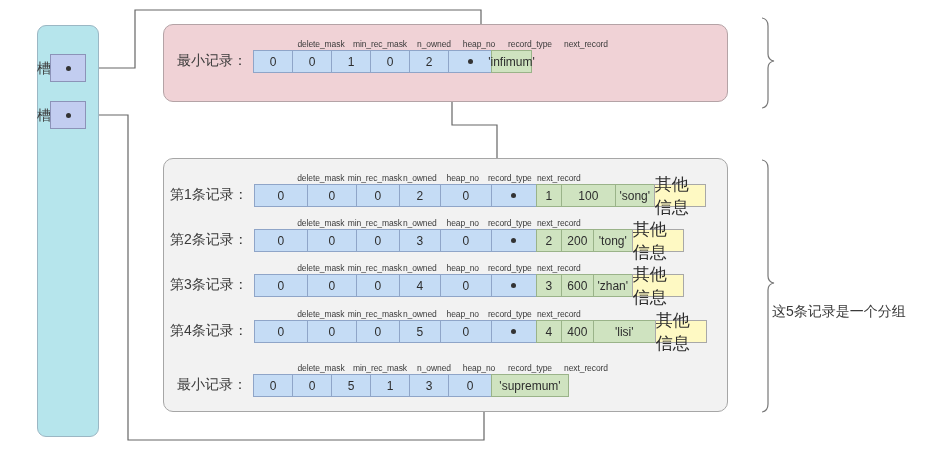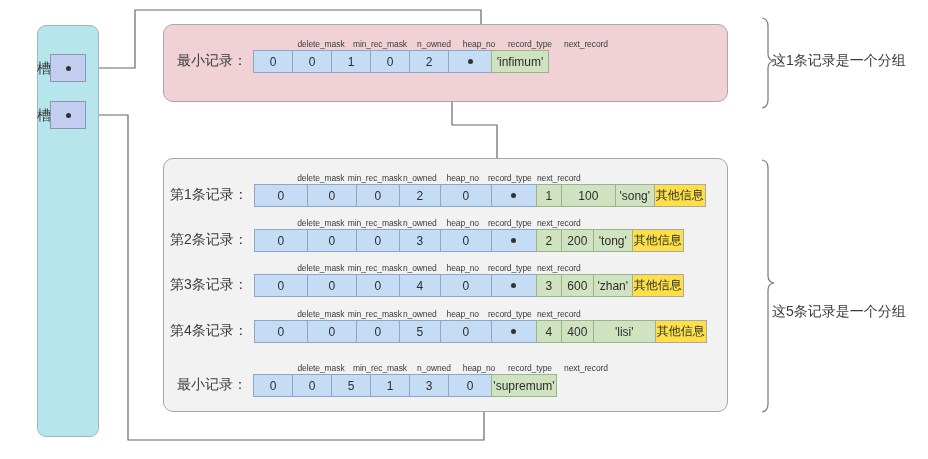--- a/index.html
+++ b/index.html
@@ -104,23 +104,23 @@
   .cell:first-child { margin-left: 0; }
   .cell.ptr .dot {
     width: 5px; height: 5px;
     background: #333; border-radius: 50%;
   }
   .cell.green {
     background: #cfe3c0;
     border-color: #9ab389;
   }
   .cell.other {
-    background: #fde047;
+    background: #fef9c3;
     border-color: #a8a8a8;
-    font-size: 12px;
+    font-size: 17px;
   }
 
   
   .annot {
     position: absolute;
     font-size: 14px;
     color: #3a3a3a;
     white-space: nowrap;
   }
 </style>
@@ -189,21 +189,21 @@
       </div>
       <div class="cell-row">
         <div class="cell" style="width:40px">0</div>
         <div class="cell" style="width:40px">0</div>
         <div class="cell" style="width:40px">1</div>
         <div class="cell" style="width:40px">0</div>
         <div class="cell" style="width:40px">2</div>
         <div class="cell ptr" style="width:44px">
           <span class="dot"></span>
         </div>
-        <div class="cell green" style="width:58px">'infimum'</div>
+        <div class="cell green" style="width:41px">'infimum'</div>
       </div>
     </div>
   </div>
 
   <div class="record" style="left:170px; top:184px;">
     <div class="rec-title">第1条记录：</div>
     <div class="rec-fields">
       <div class="hdr-row">
         <div class="hdr-cell" style="width:54px">delete_mask</div>
         <div class="hdr-cell" style="width:50px">min_rec_mask</div>
@@ -324,21 +324,20 @@
         <div class="hdr-cell" style="width:58px">record_type</div>
         <div class="hdr-cell" style="width:54px">next_record</div>
       </div>
       <div class="cell-row">
         <div class="cell" style="width:40px">0</div>
         <div class="cell" style="width:40px">0</div>
         <div class="cell" style="width:40px">5</div>
         <div class="cell" style="width:40px">1</div>
         <div class="cell" style="width:40px">3</div>
         <div class="cell" style="width:44px">0</div>
-        <div class="cell green" style="width:66px">'supremum'</div>
-      </div>
-    </div>
-  </div>
-
-  <div class="annot" style="left:772px; top:52px;">这1条记录是一个分组</div>
+        <div class="cell green" style="width:78px">'supremum'</div>
+      </div>
+    </div>
+  </div>
+
   <div class="annot" style="left:772px; top:303px;">这5条记录是一个分组</div>
 
 </div>
 
 </body></html>

